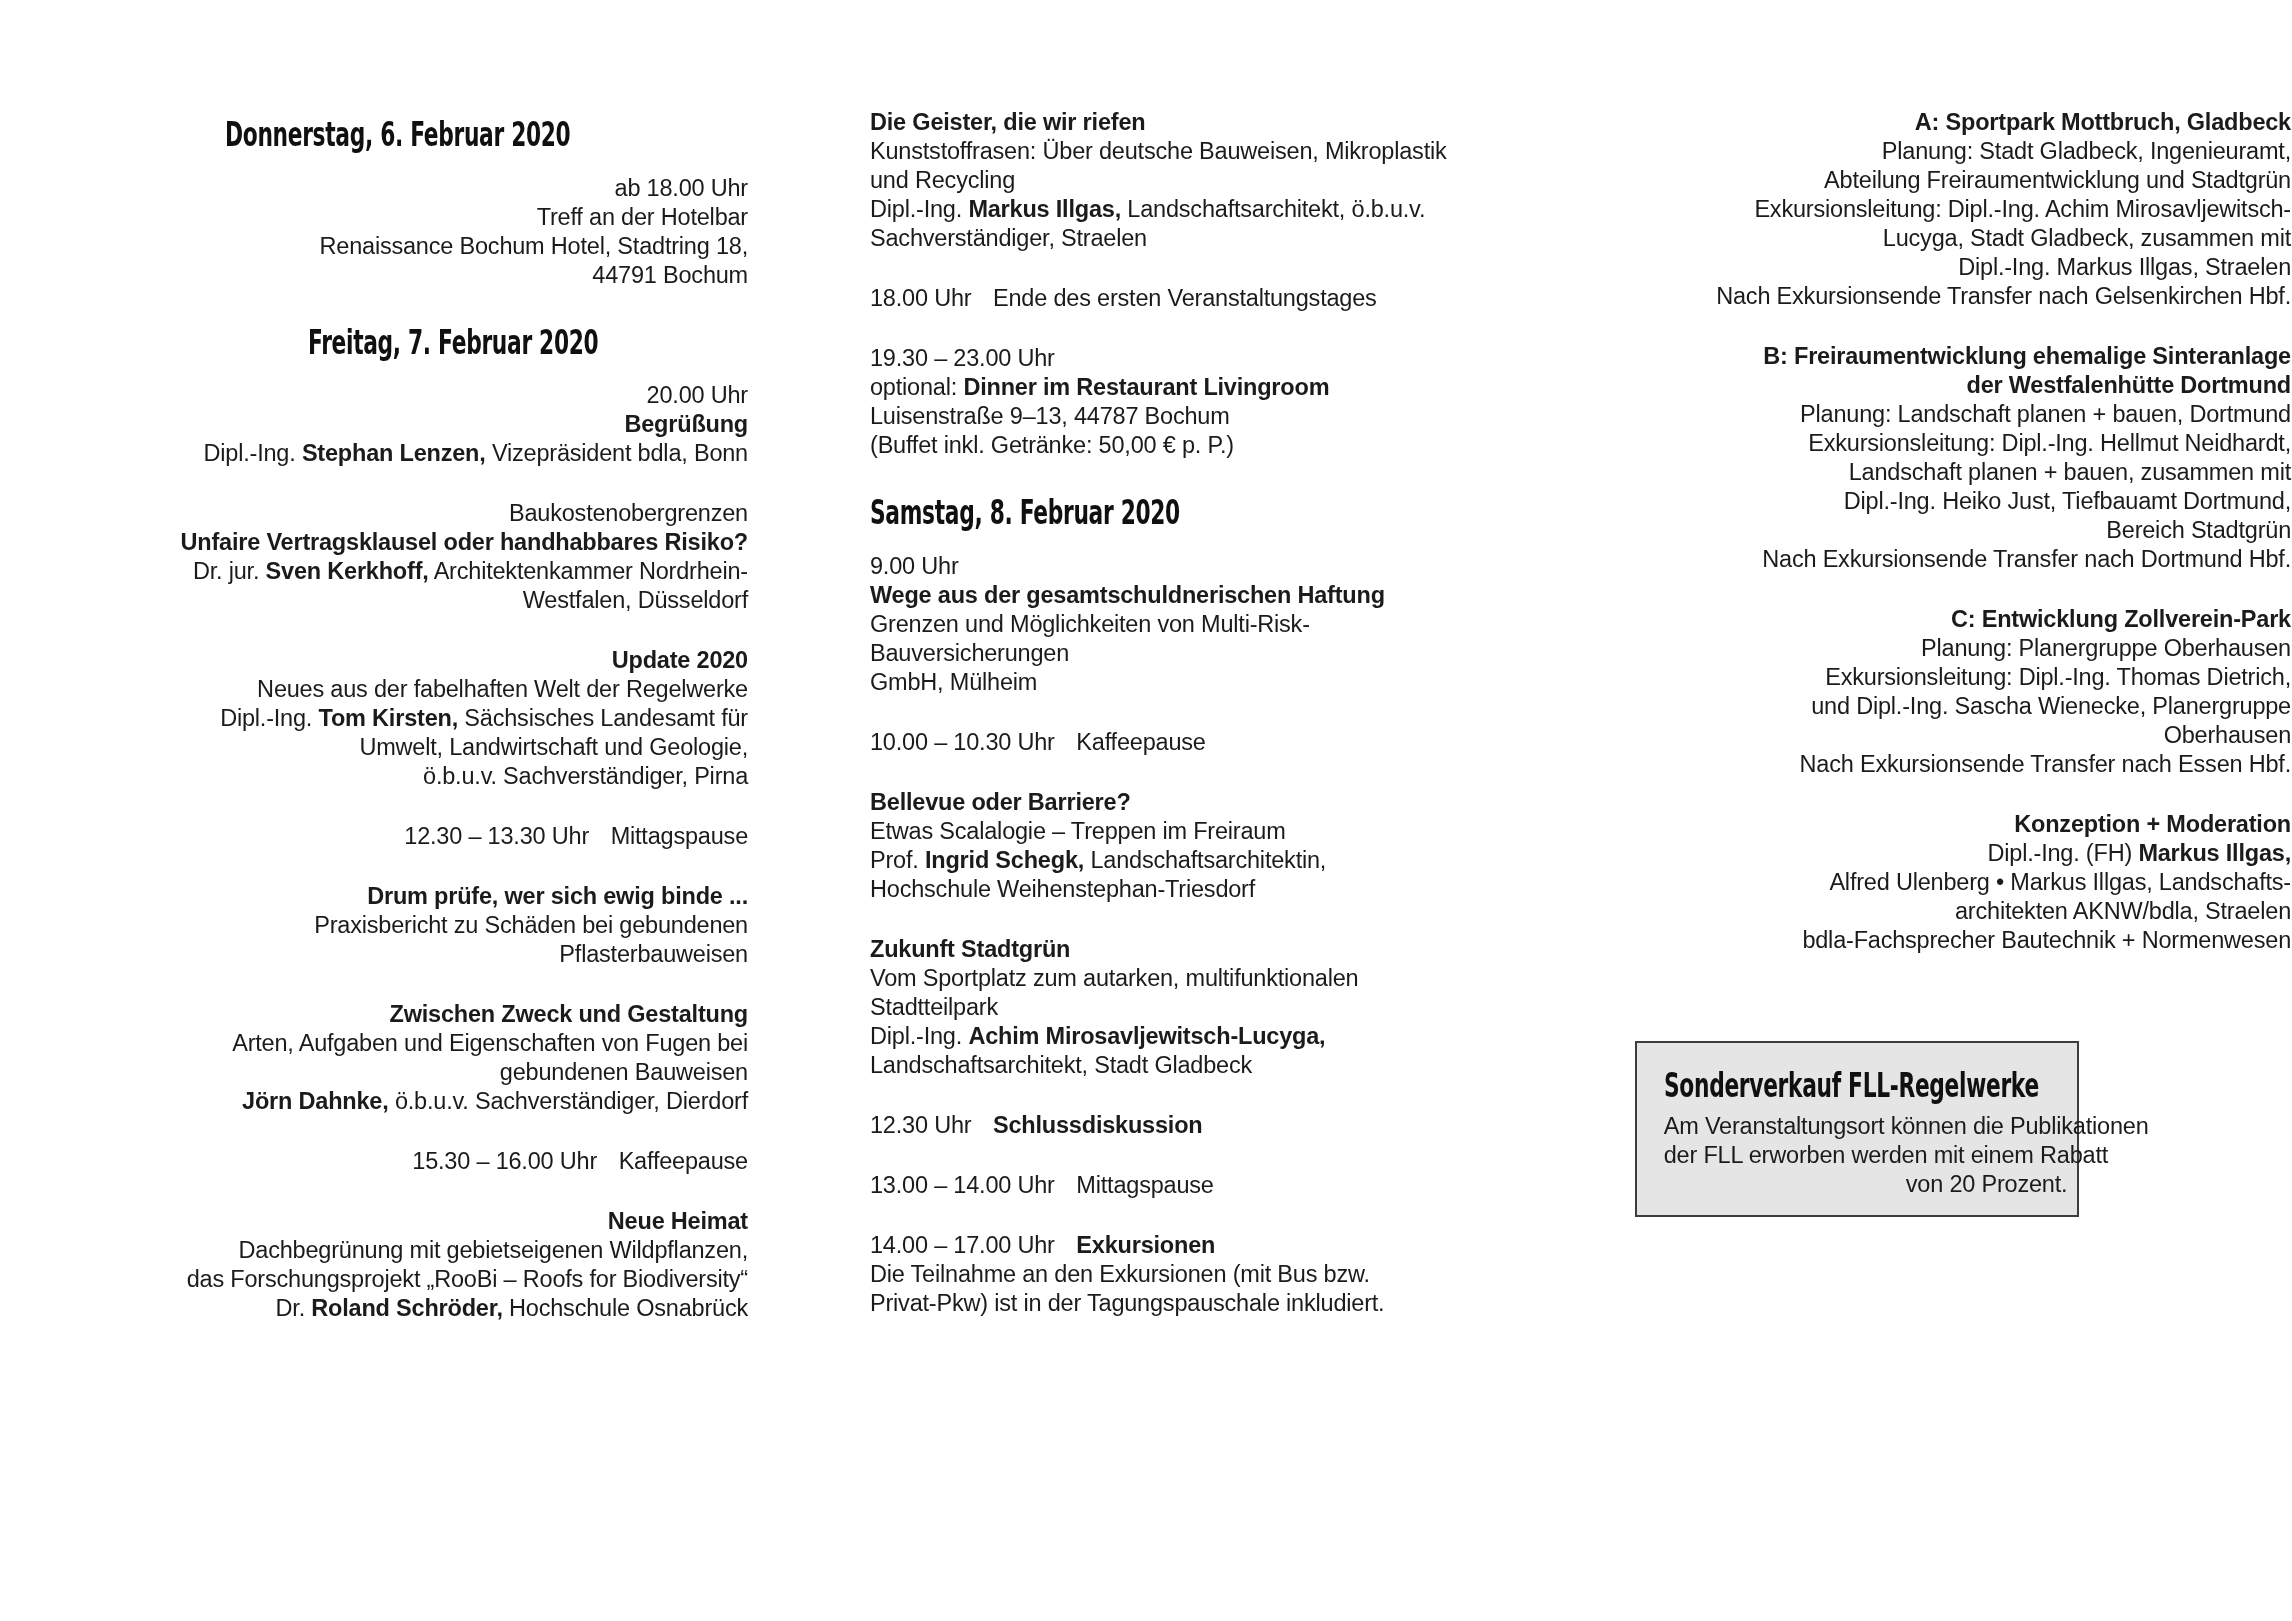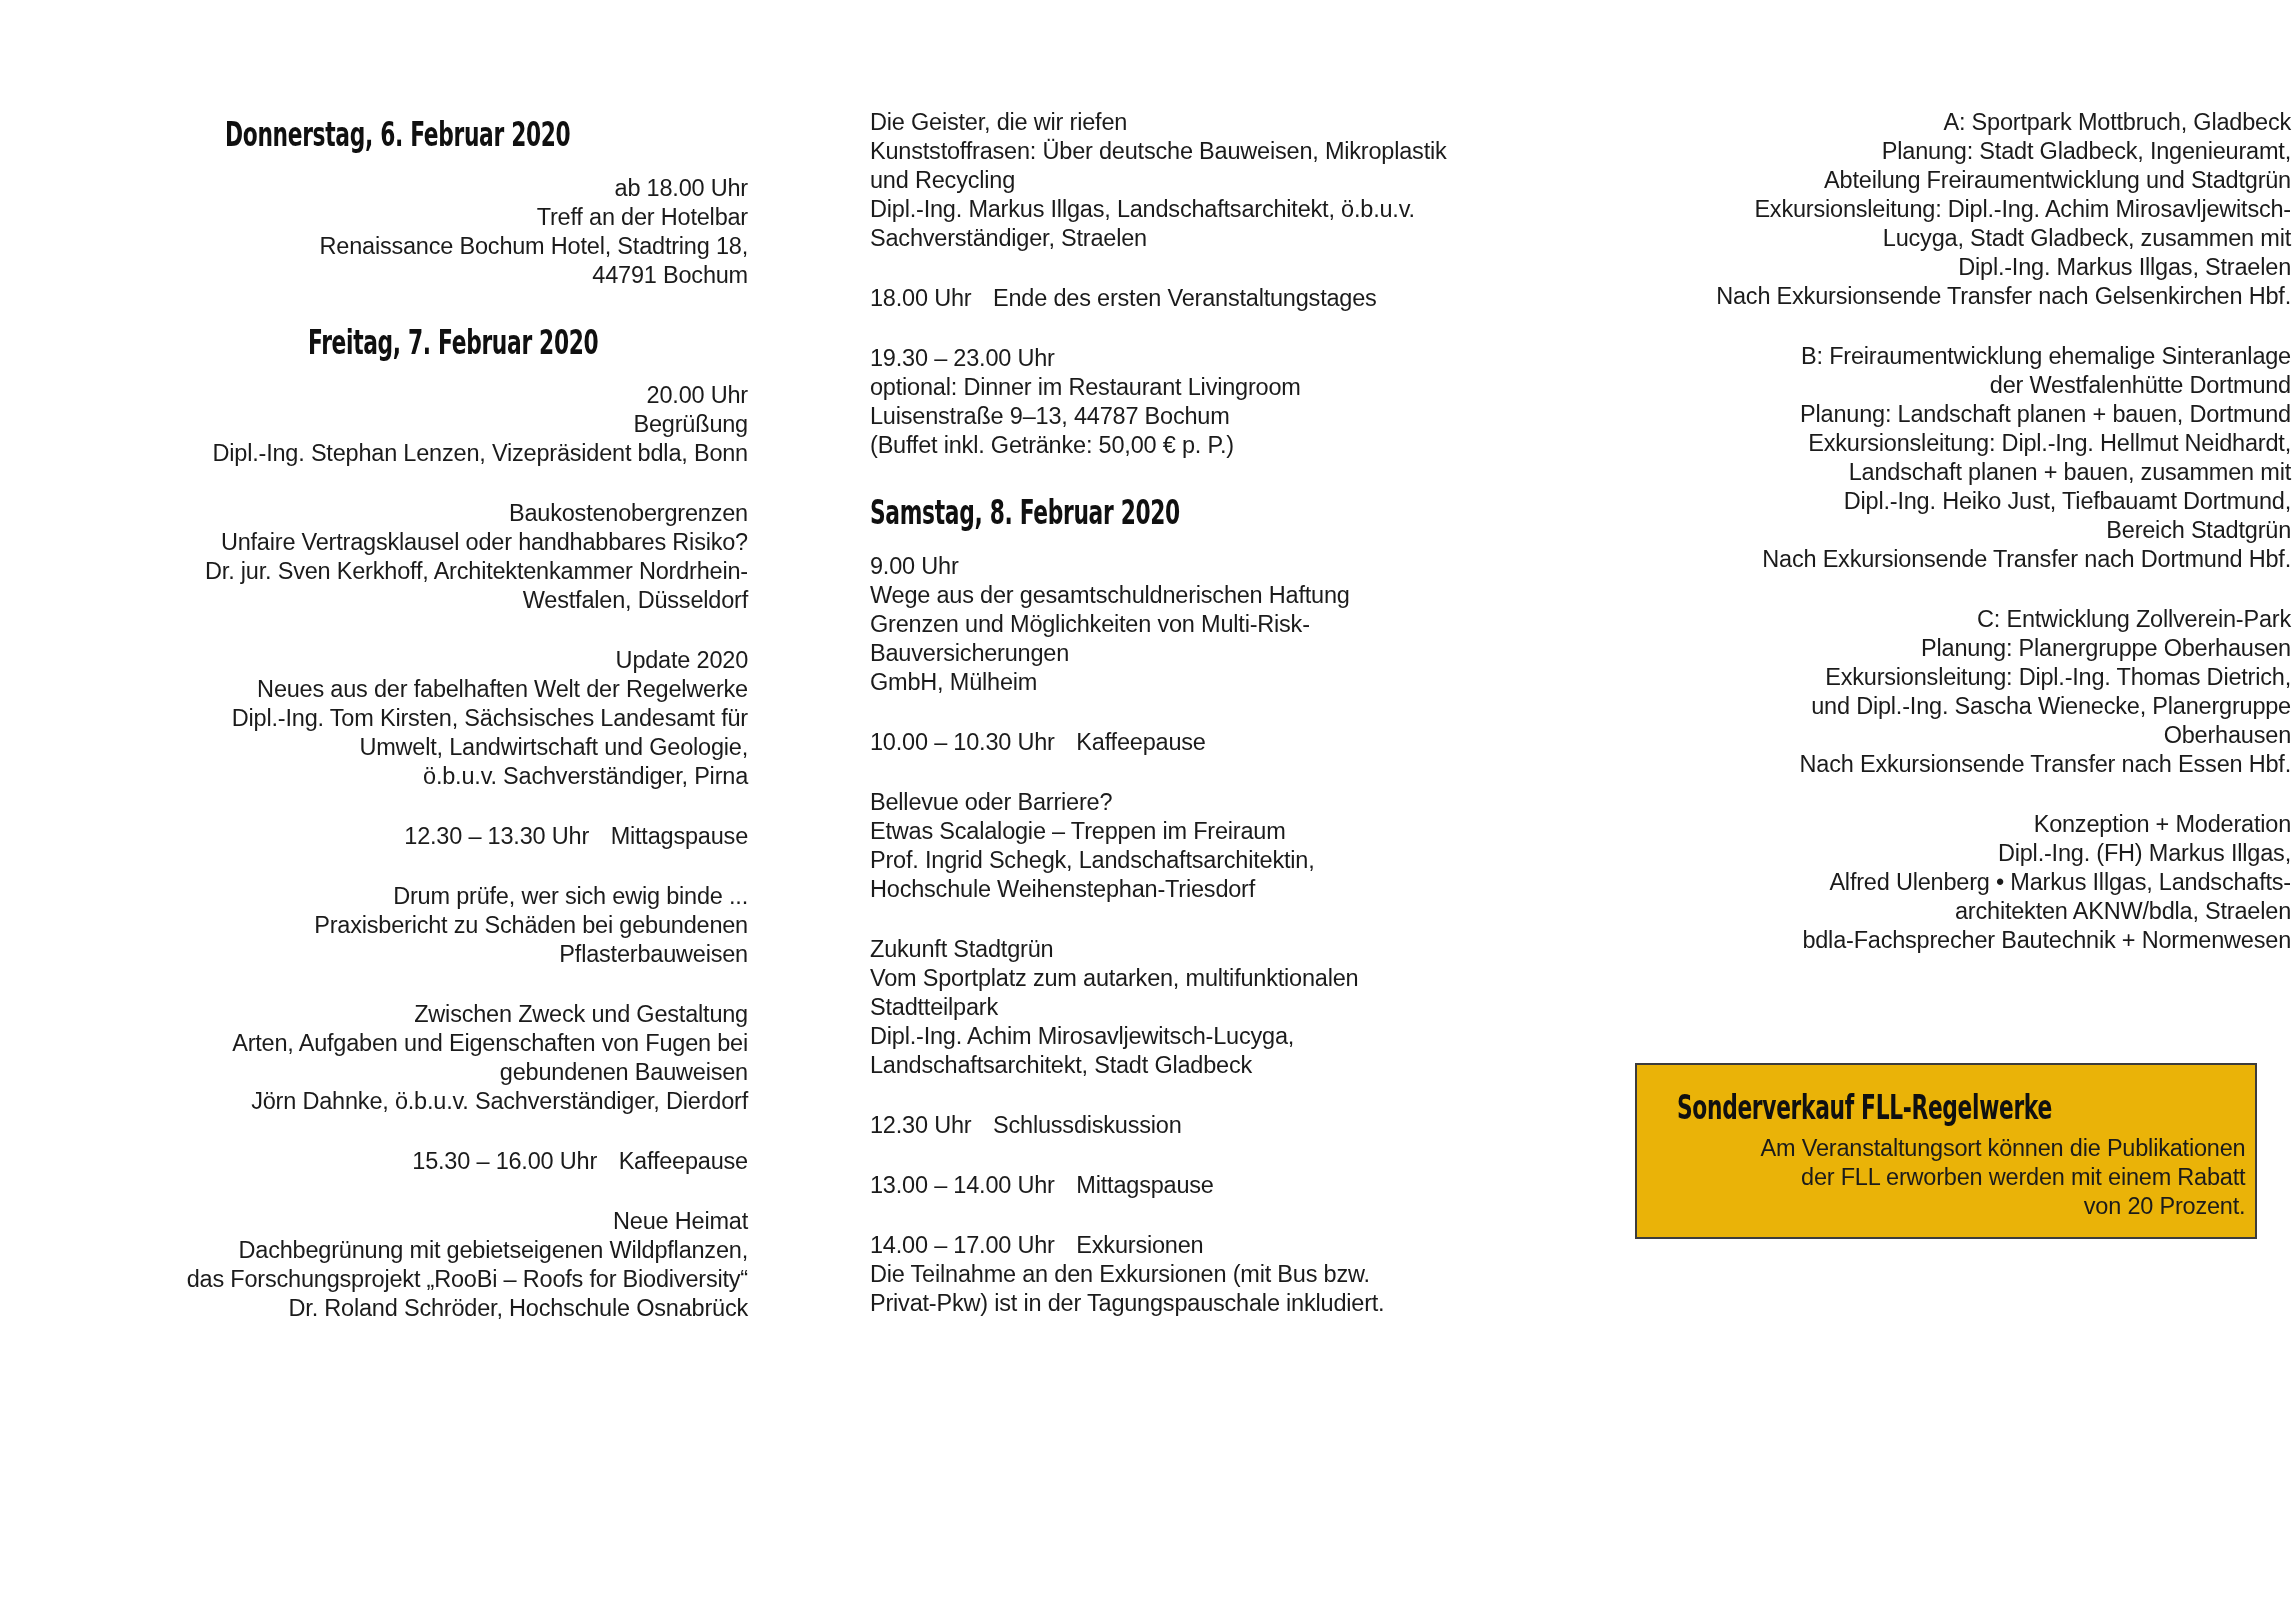--- a/index.html
+++ b/index.html
@@ -23,21 +23,21 @@
   #col-right  { left: 1644px; top: 108px; width: 647px; text-align: right; }
 
   .para { margin: 0 0 31px 0; }
   .line {
     height: 29px;
     line-height: 29px;
     font-size: 23.5px;
     letter-spacing: -0.2px;
     white-space: nowrap;
   }
-  .b { font-weight: normal; }
+  .b { font-weight: bold; }
   .tab { padding-left: 21.6px; }
 
   .day-heading {
     height: 43px;
     line-height: 43px;
     margin: 29px 0 17.6px 0;
     white-space: nowrap;
   }
   .cond {
     font-family: "DejaVu Sans", sans-serif;
@@ -45,26 +45,26 @@
     font-size: 33px;
     color: #101010;
     display: inline-block;
     transform: scaleX(0.66);
     transform-origin: 0 50%;
     letter-spacing: -0.5px;
     white-space: nowrap;
   }
   .info-box {
     box-sizing: border-box;
-    margin-top: 108px;
+    margin-top: 86px;
     margin-left: -8.8px;
-    width: 622px;
+    width: 444px;
     border: 2.9px solid #3c3c3c;
     padding: 20.6px 9.8px 15.7px 26.5px;
-    background: #eab308;
+    background: #e5e5e5;
   }
   .box-heading {
     height: 43px;
     line-height: 43px;
     margin-bottom: 5.9px;
     white-space: nowrap;
   }
 </style>
 </head>
 <body>

